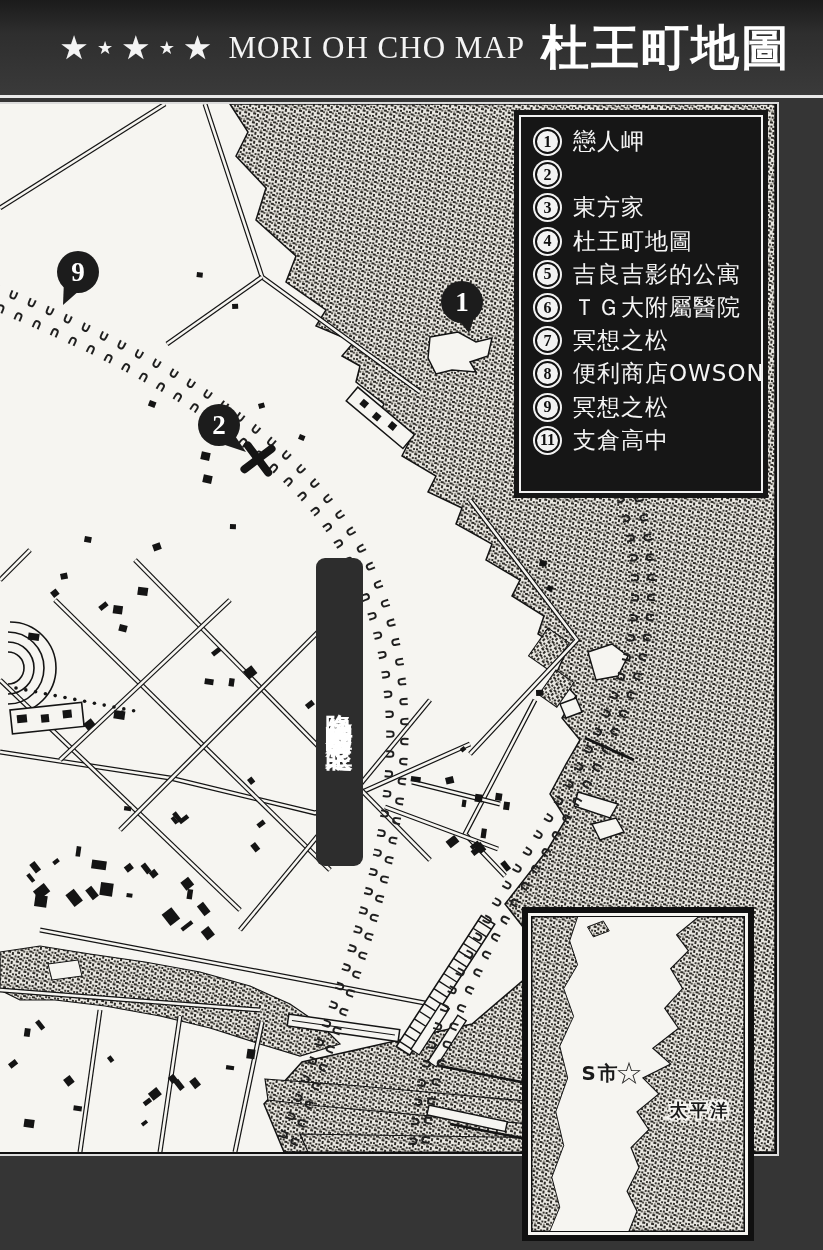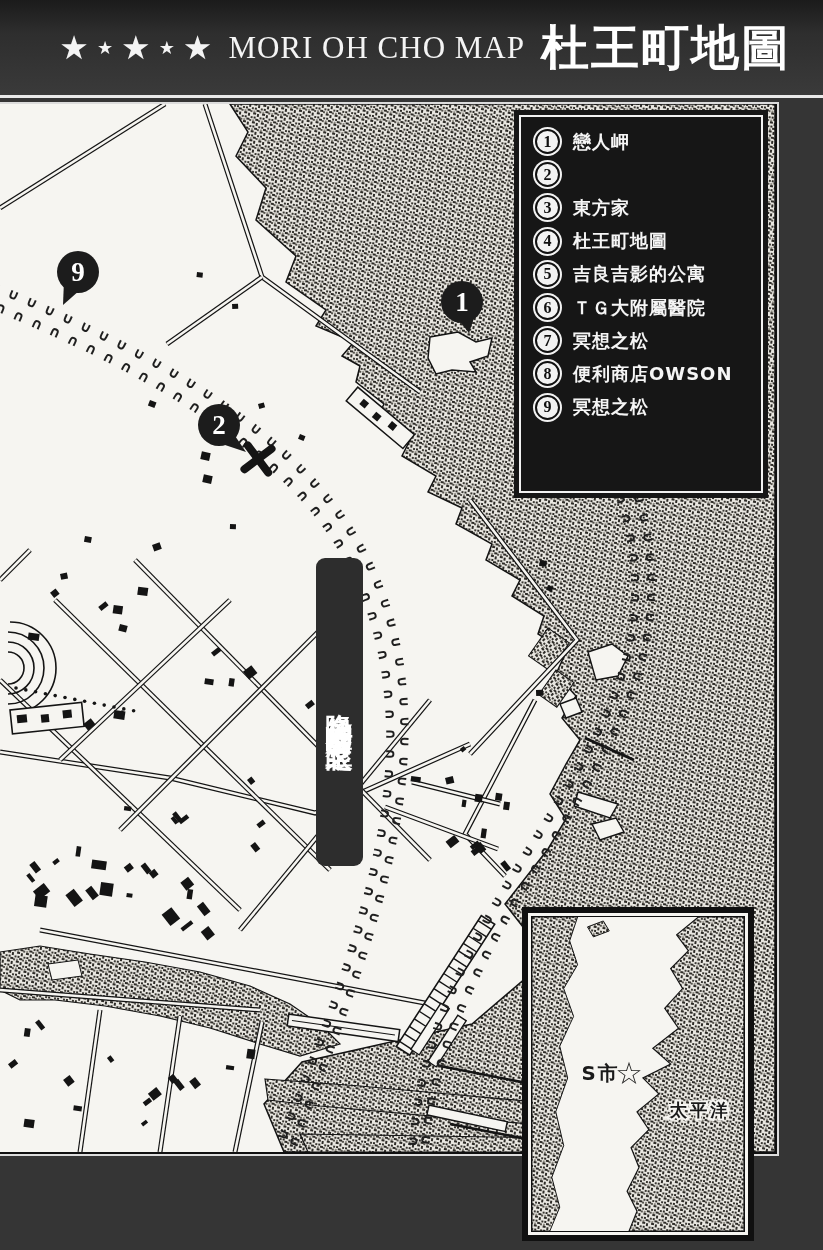--- a/index.html
+++ b/index.html
@@ -52,21 +52,21 @@
   }
   .lrow{display:flex;align-items:center;gap:13px;height:33.2px;}
   .lnum{
     width:25px;height:25px;border-radius:50%;flex:0 0 25px;
     background:#f2f2f2;color:#101010;border:2px solid #101010;
     box-shadow:0 0 0 2px #f2f2f2;box-sizing:border-box;
     display:grid;place-items:center;
     font-family:"Liberation Serif","DejaVu Serif",serif;
     font-size:16px;font-weight:bold;line-height:1;
   }
-  .llabel{color:#f5f5f5;font-size:18px;font-weight:bold;letter-spacing:1px;white-space:nowrap;}
+  .llabel{color:#f5f5f5;font-size:23px;font-weight:normal;letter-spacing:1px;white-space:nowrap;}
   
   .inset{
     position:absolute;left:522px;top:879px;width:232px;height:334px;
     background:#f6f5f1;border:6px solid #101010;box-sizing:border-box;z-index:5;margin-top:28px;
   }
   .inset-inner{
     position:absolute;left:3px;top:3px;right:3px;bottom:3px;
     border:1.5px solid #101010;
   }
   .inset-inner svg{width:100%;height:100%;display:block;}
@@ -400,20 +400,24 @@
       <span class="llabel">冥想之松</span>
     </div>
     <div class="lrow">
       <span class="lnum">8</span>
       <span class="llabel">便利商店OWSON</span>
     </div>
     <div class="lrow">
       <span class="lnum">9</span>
       <span class="llabel">冥想之松</span>
     </div>
+    <div class="lrow">
+      <span class="lnum">11</span>
+      <span class="llabel">支倉高中</span>
+    </div>
   </div>
 
 <div class="inset">
   <div class="inset-inner">
     <svg viewBox="0 0 214 316" preserveAspectRatio="none">
       <rect width="214" height="316" fill="#f6f5f1"></rect>
 
       <path fill="url(#tex)" stroke="#141414" stroke-width="1" d="M0,0 L46,0 L38,24 L46,48 L32,72 L42,100 L28,130 L36,162 L24,196 L32,230 L20,262 L28,292 L18,316 L0,316 Z"></path>
       <path fill="url(#tex)" stroke="#141414" stroke-width="1" d="M56,10 L72,4 L78,14 L62,20 Z"></path>
 

